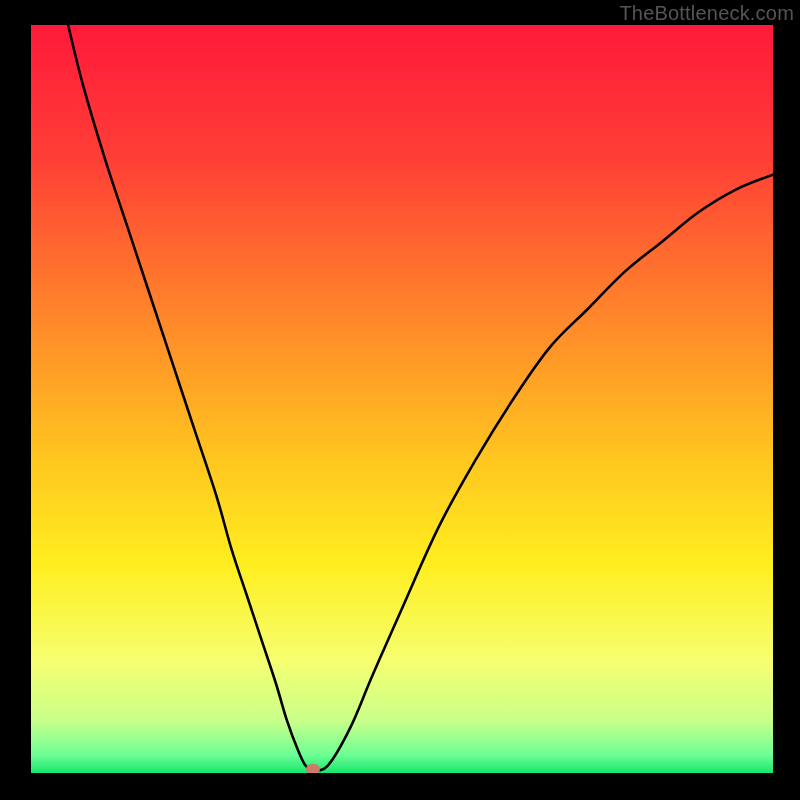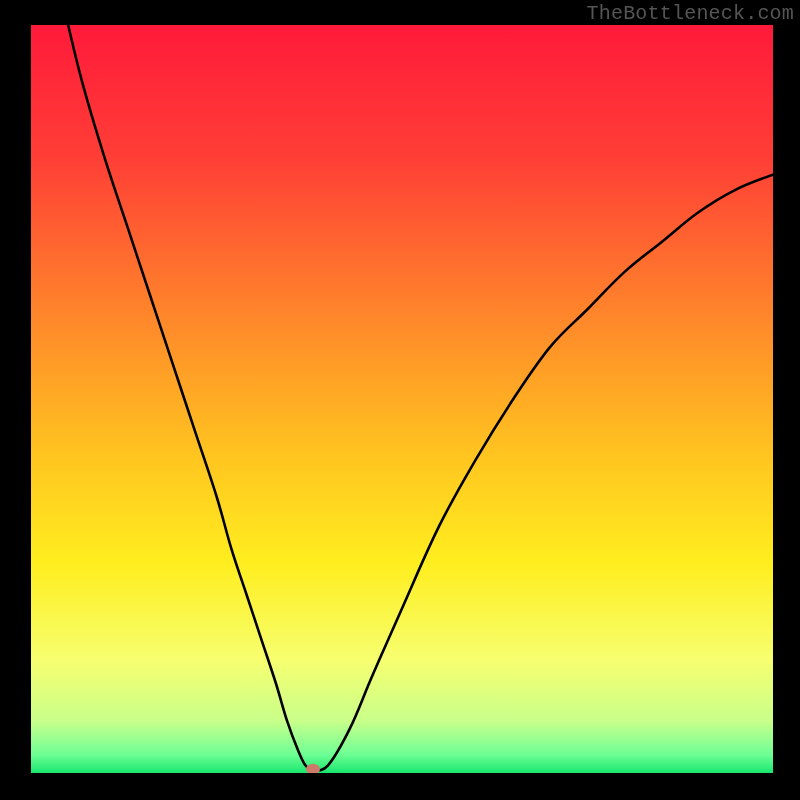--- a/index.html
+++ b/index.html
@@ -8,21 +8,20 @@
     width: 800px;
     height: 800px;
     overflow: hidden;
     background: #000;
     font-family: Arial, Helvetica, sans-serif;
   }
   .stage {
     position: relative;
     width: 800px;
     height: 800px;
-    font-family: Liberation Mono, monospace;
   }
   .watermark {
     position: absolute;
     top: 2px;
     right: 6px;
     color: #555;
     font-size: 20px;
     letter-spacing: 0.2px;
     z-index: 10;
     user-select: none;

